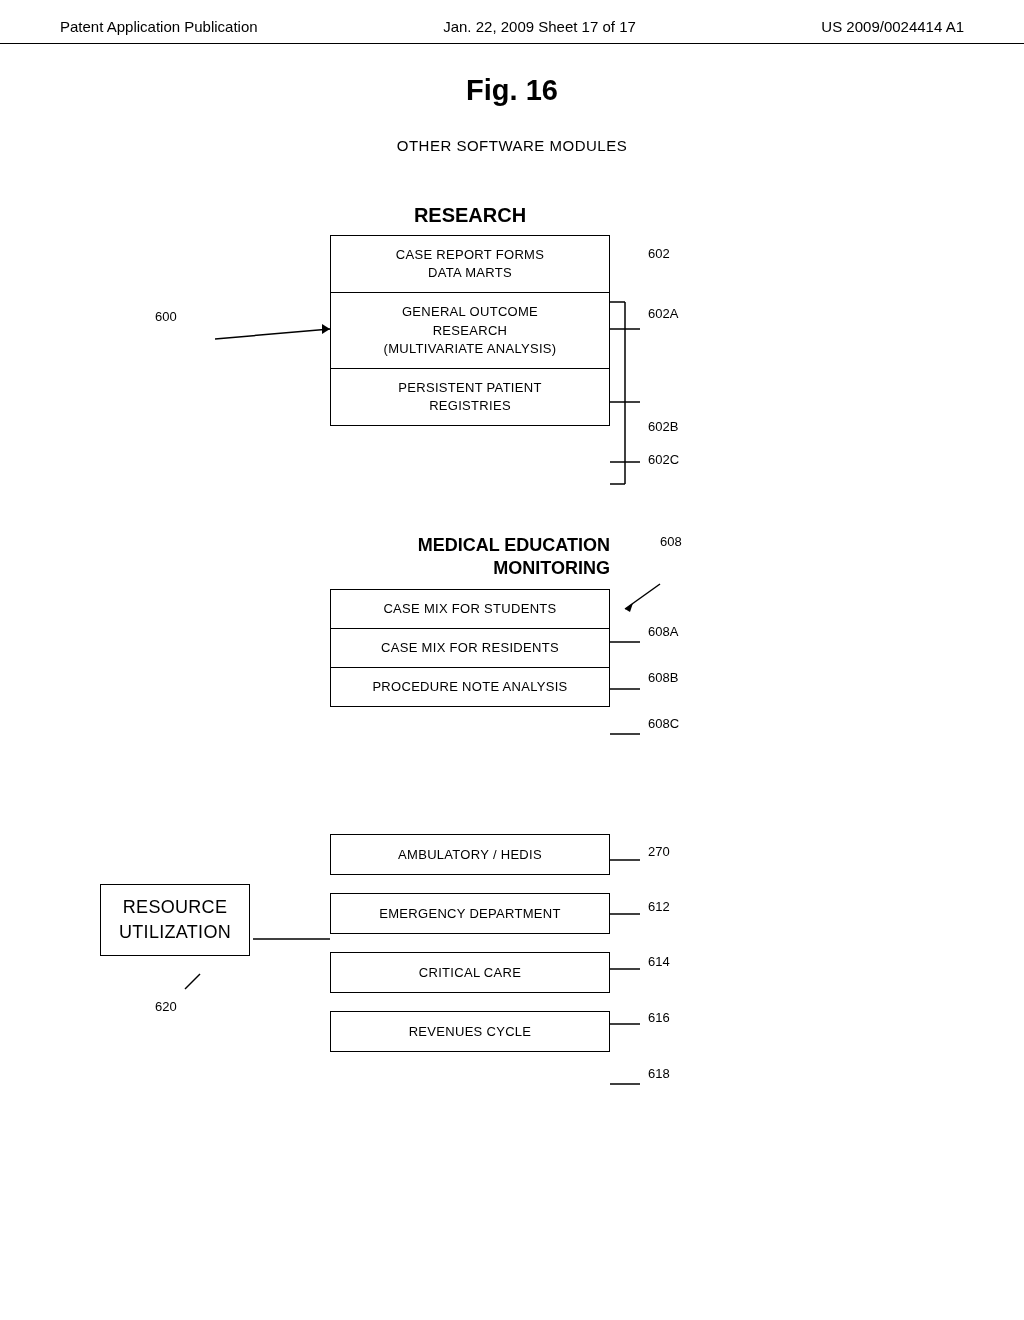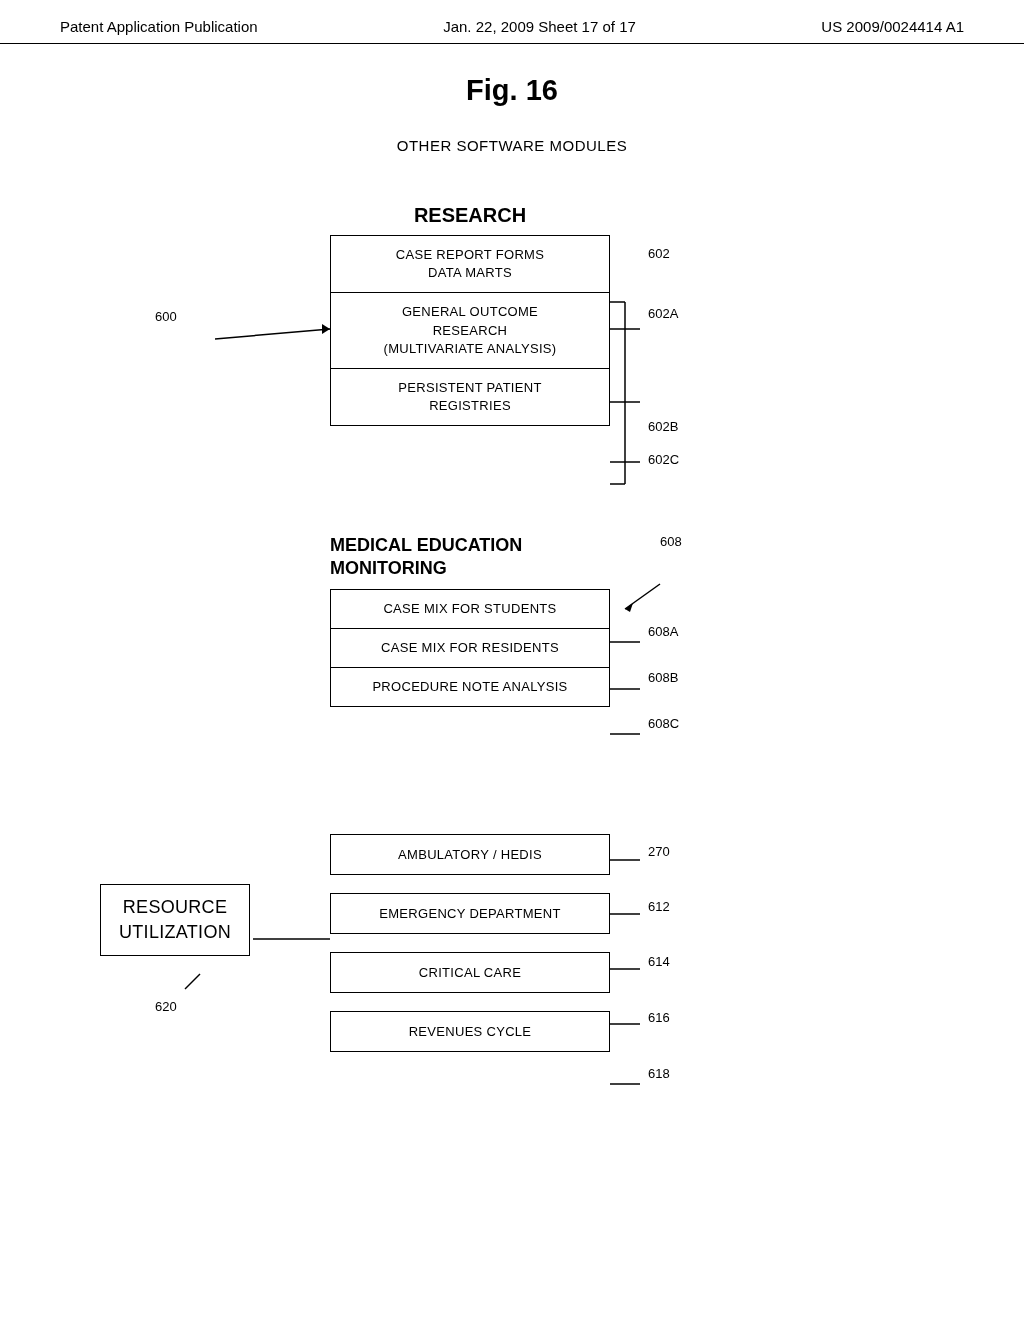--- a/index.html
+++ b/index.html
@@ -76,21 +76,21 @@
 
     
     .medical-section {
       position: absolute;
       top: 380px;
       left: 330px;
       width: 280px;
     }
 
     .medical-title {
-      text-align: left;
+      text-align: right;
       font-size: 18px;
       font-weight: bold;
       margin-bottom: 8px;
       line-height: 1.3;
     }
 
     .right-box {
       border: 1.5px solid #000;
       text-align: center;
       padding: 12px 8px;

